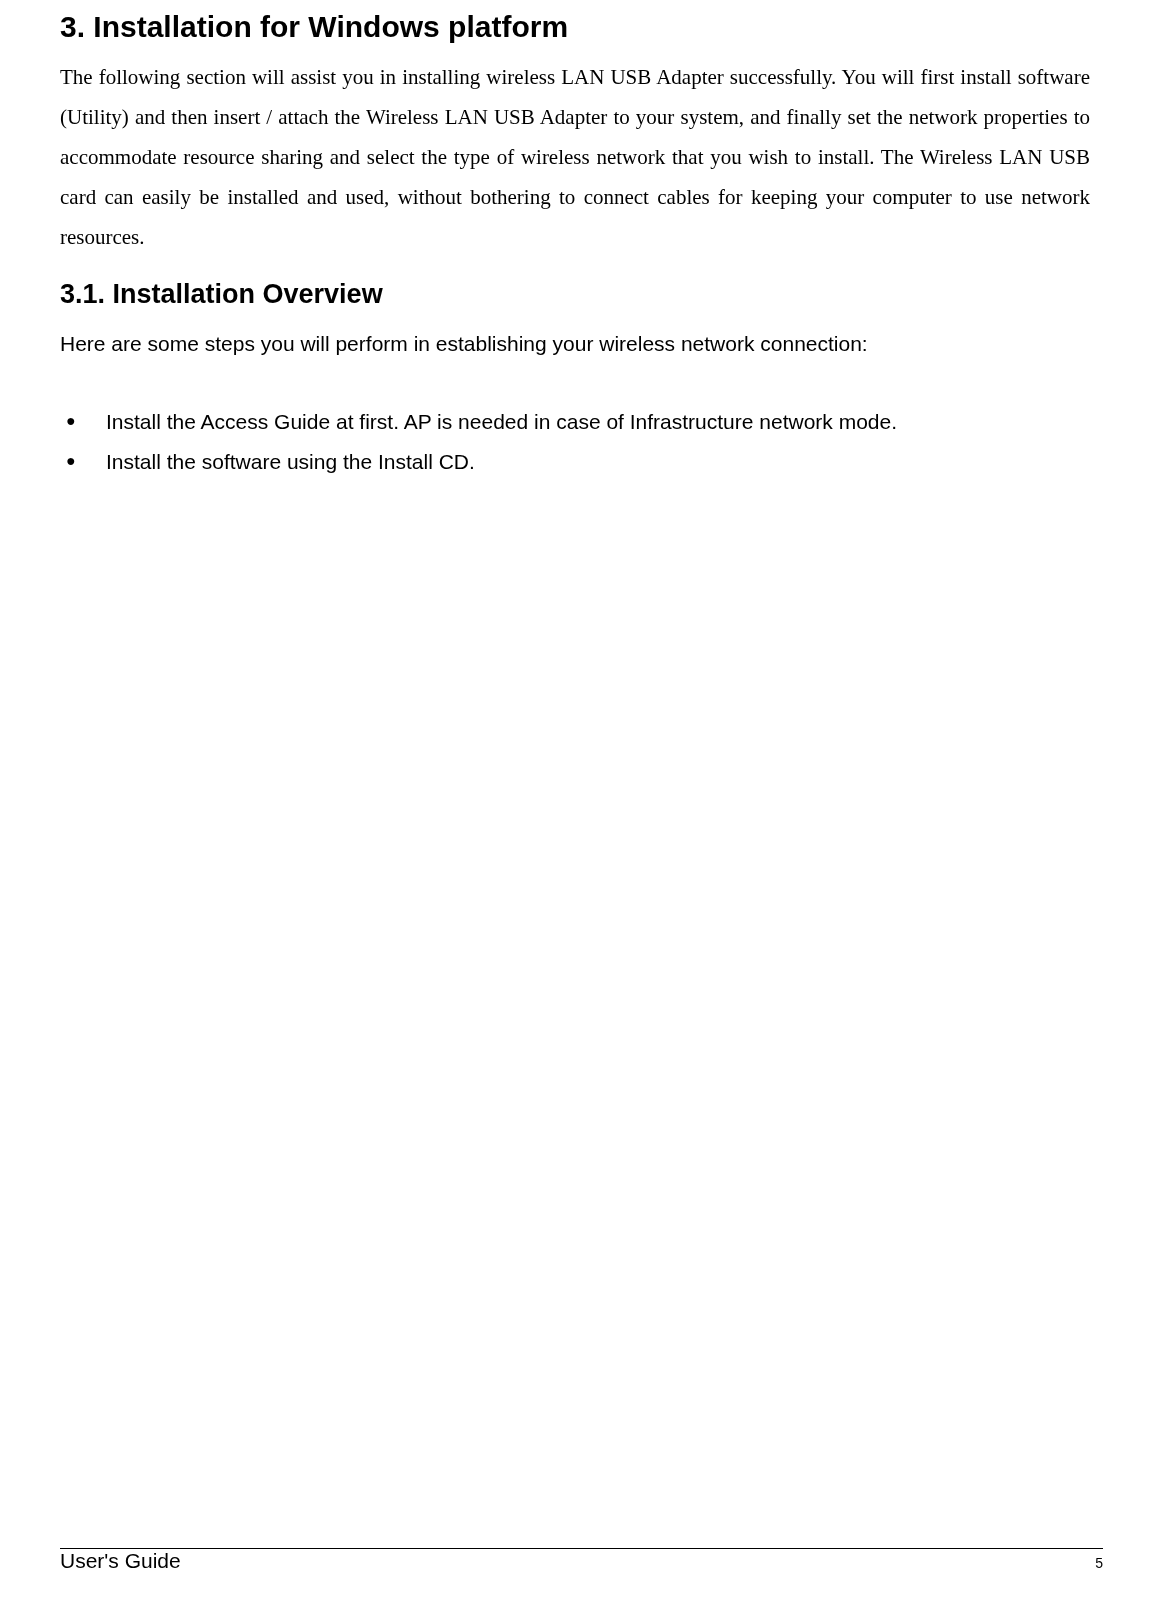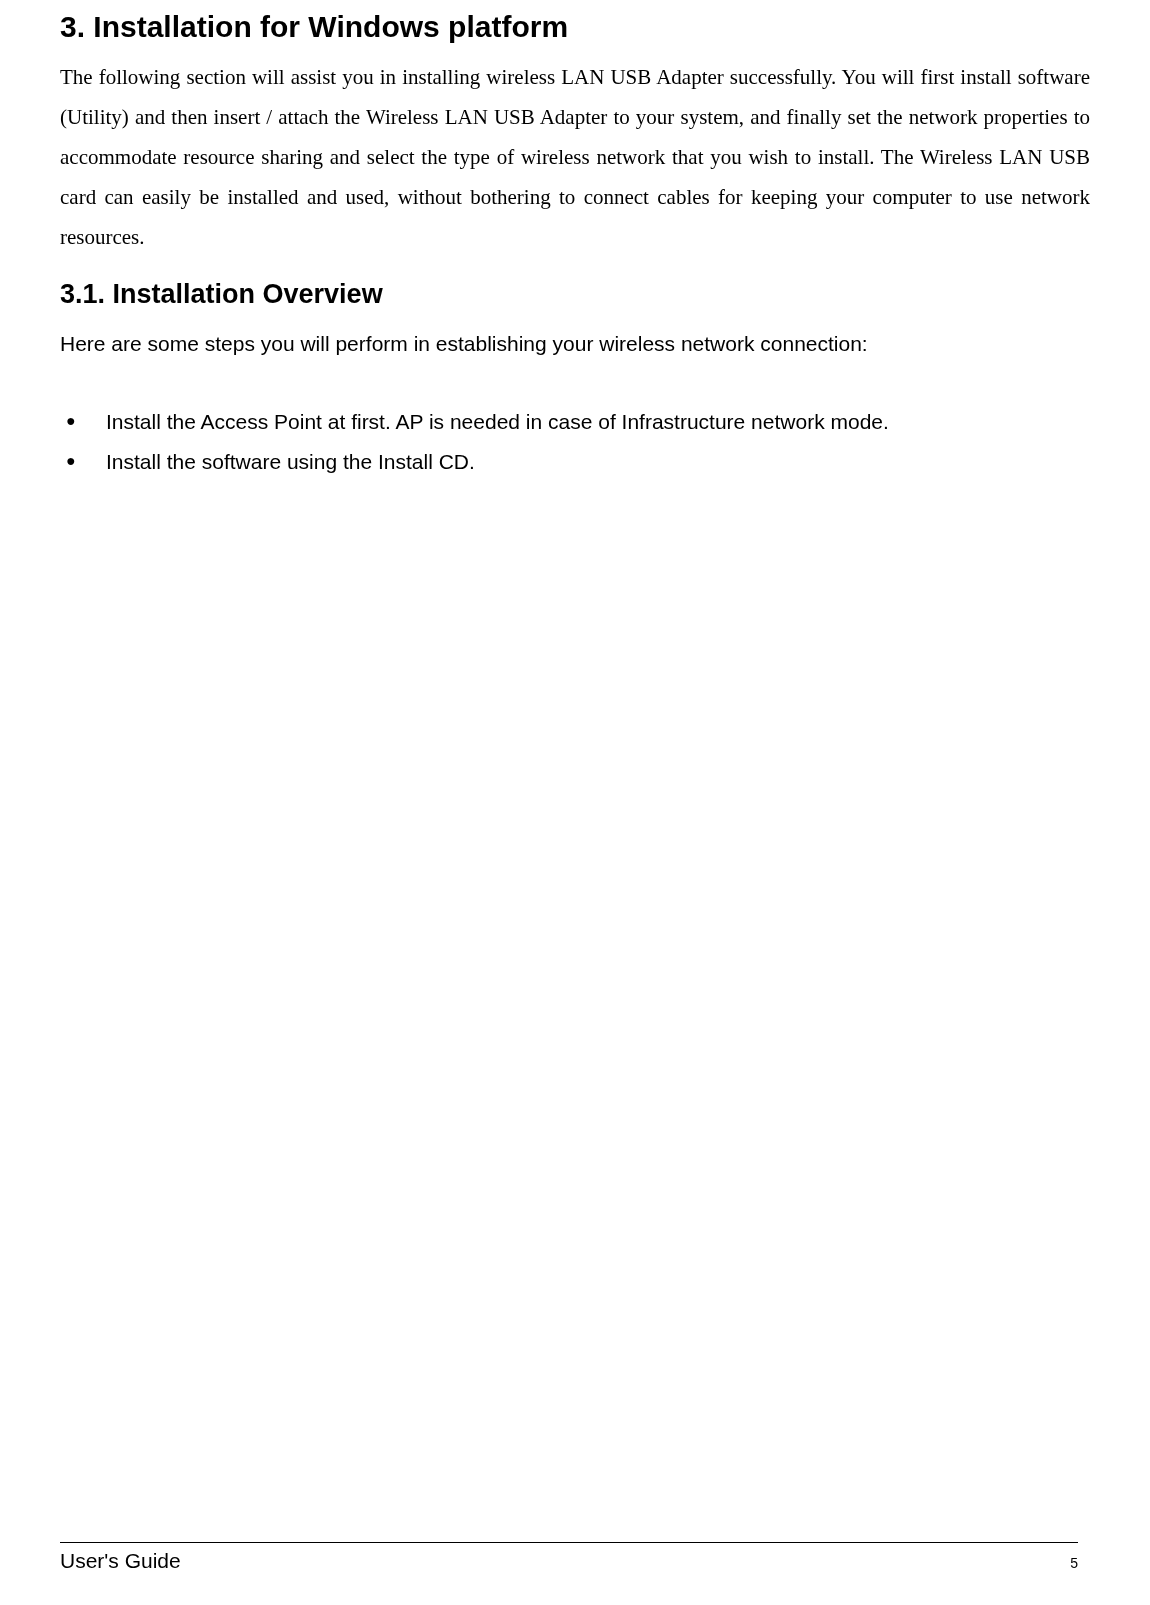--- a/index.html
+++ b/index.html
@@ -60,23 +60,22 @@
       position: absolute;
       left: 6px;
       top: 0;
       font-size: 16px;
       line-height: 2.4;
     }
     .footer {
       position: absolute;
       bottom: 32px;
       left: 60px;
-      right: 72px;
+      right: 47px;
       border-top: 1px solid #000;
-      padding-top: 6px;
       display: flex;
       justify-content: space-between;
       align-items: baseline;
     }
     .footer-left {
       font-size: 21px;
       color: #000;
     }
     .footer-right {
       font-size: 14px;
@@ -88,20 +87,20 @@
 
 <h2 class="heading-main">3. Installation for Windows platform</h2>
 
 <p class="body-para">The following section will assist you in installing wireless LAN USB Adapter successfully. You will first install software (Utility) and then insert / attach the Wireless LAN USB Adapter to your system, and finally set the network properties to accommodate resource sharing and select the type of wireless network that you wish to install. The Wireless LAN USB card can easily be installed and used, without bothering to connect cables for keeping your computer to use network resources.</p>
 
 <h2 class="heading-sub">3.1. Installation Overview</h2>
 
 <p class="intro-para">Here are some steps you will perform in establishing your wireless network connection:</p>
 
 <ul class="bullet-list">
-  <li>Install the Access Point at first. AP is needed in case of Infrastructure network mode.</li>
+  <li>Install the Access Guide at first. AP is needed in case of Infrastructure network mode.</li>
   <li>Install the software using the Install CD.</li>
 </ul>
 
 <div class="footer">
   <span class="footer-left">User's Guide</span>
   <span class="footer-right">5</span>
 </div>
 
 </body></html>

